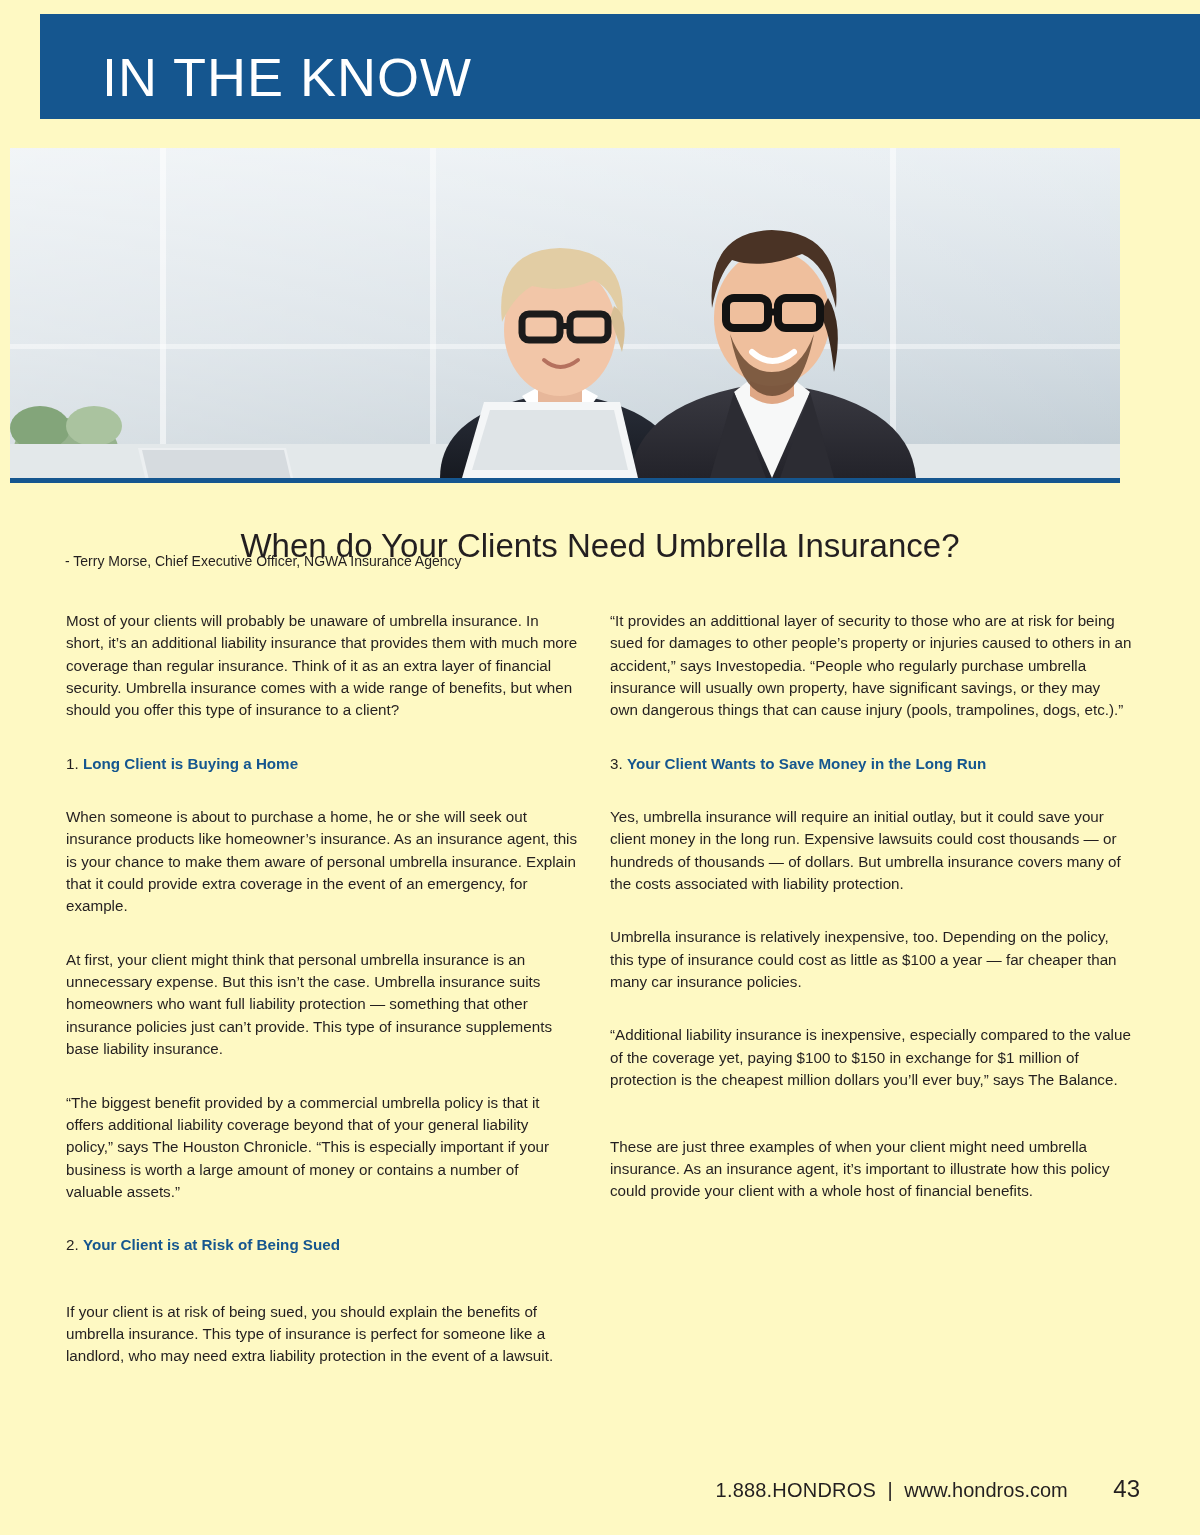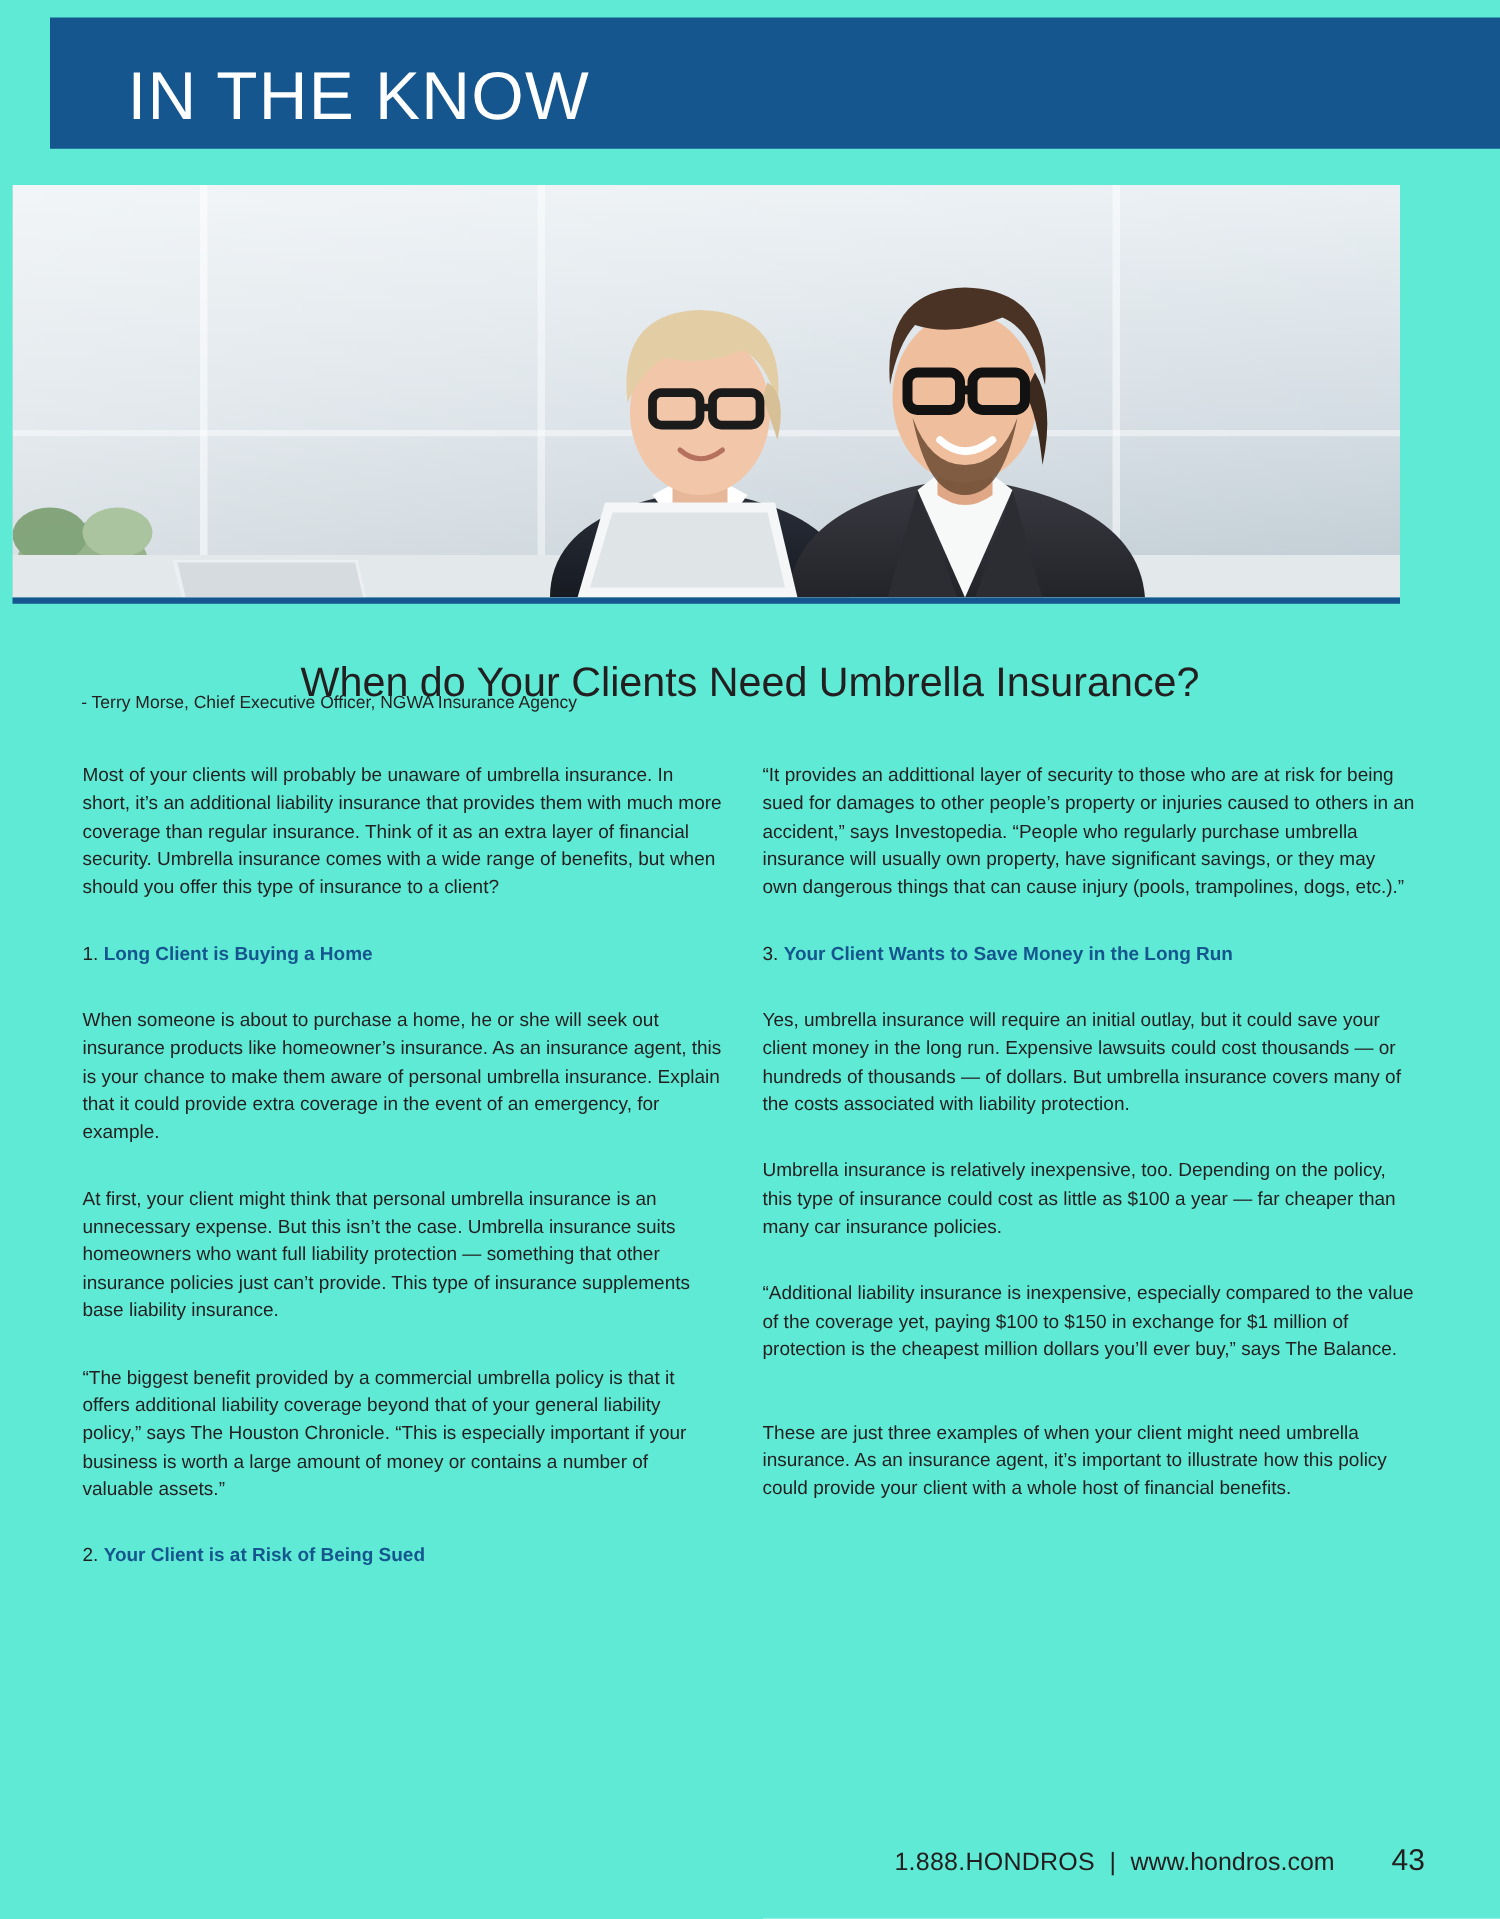--- a/index.html
+++ b/index.html
@@ -13,21 +13,21 @@
     font-family: "Liberation Sans", sans-serif;
     color: #231f20;
     position: relative;
     overflow: hidden;
   }
 
   
   .page {
     position: absolute;
     inset: 0;
-    background: #5eead4;
+    background: #fef9c3;
     padding-left: 20px;
   }
 
   
   .header-band {
     position: absolute;
     left: 40px;
     top: 14px;
     width: 1160px;
     height: 105px;
@@ -248,20 +248,21 @@
       <span class="num">1.</span>
       <span class="txt">Long Client is Buying a Home</span>
     </p>
     <p class="para">When someone is about to purchase a home, he or she will seek out insurance products like homeowner’s insurance. As an insurance agent, this is your chance to make them aware of personal umbrella insurance. Explain that it could provide extra coverage in the event of an emergency, for example.</p>
     <p class="para">At first, your client might think that personal umbrella insurance is an unnecessary expense. But this isn’t the case. Umbrella insurance suits homeowners who want full liability protection — something that other insurance policies just can’t provide. This type of insurance supplements base liability insurance.</p>
     <p class="para">“The biggest benefit provided by a commercial umbrella policy is that it offers additional liability coverage beyond that of your general liability policy,” says The Houston Chronicle. “This is especially important if your business is worth a large amount of money or contains a number of valuable assets.”</p>
     <p class="subhead">
       <span class="num">2.</span>
       <span class="txt">Your Client is at Risk of Being Sued</span>
     </p>
+    <p class="para">If your client is at risk of being sued, you should explain the benefits of umbrella insurance. This type of insurance is perfect for someone like a landlord, who may need extra liability protection in the event of a lawsuit.</p>
   </div>
 
   <div class="col col-right">
     <p class="para">“It provides an addittional layer of security to those who are at risk for being sued for damages to other people’s property or injuries caused to others in an accident,” says Investopedia. “People who regularly purchase umbrella insurance will usually own property, have significant savings, or they may own dangerous things that can cause injury (pools, trampolines, dogs, etc.).”</p>
     <p class="subhead">
       <span class="num">3.</span>
       <span class="txt">Your Client Wants to Save Money in the Long Run</span>
     </p>
     <p class="para">Yes, umbrella insurance will require an initial outlay, but it could save your client money in the long run. Expensive lawsuits could cost thousands — or hundreds of thousands — of dollars. But umbrella insurance covers many of the costs associated with liability protection.</p>
     <p class="para">Umbrella insurance is relatively inexpensive, too. Depending on the policy, this type of insurance could cost as little as $100 a year — far cheaper than many car insurance policies.</p>

